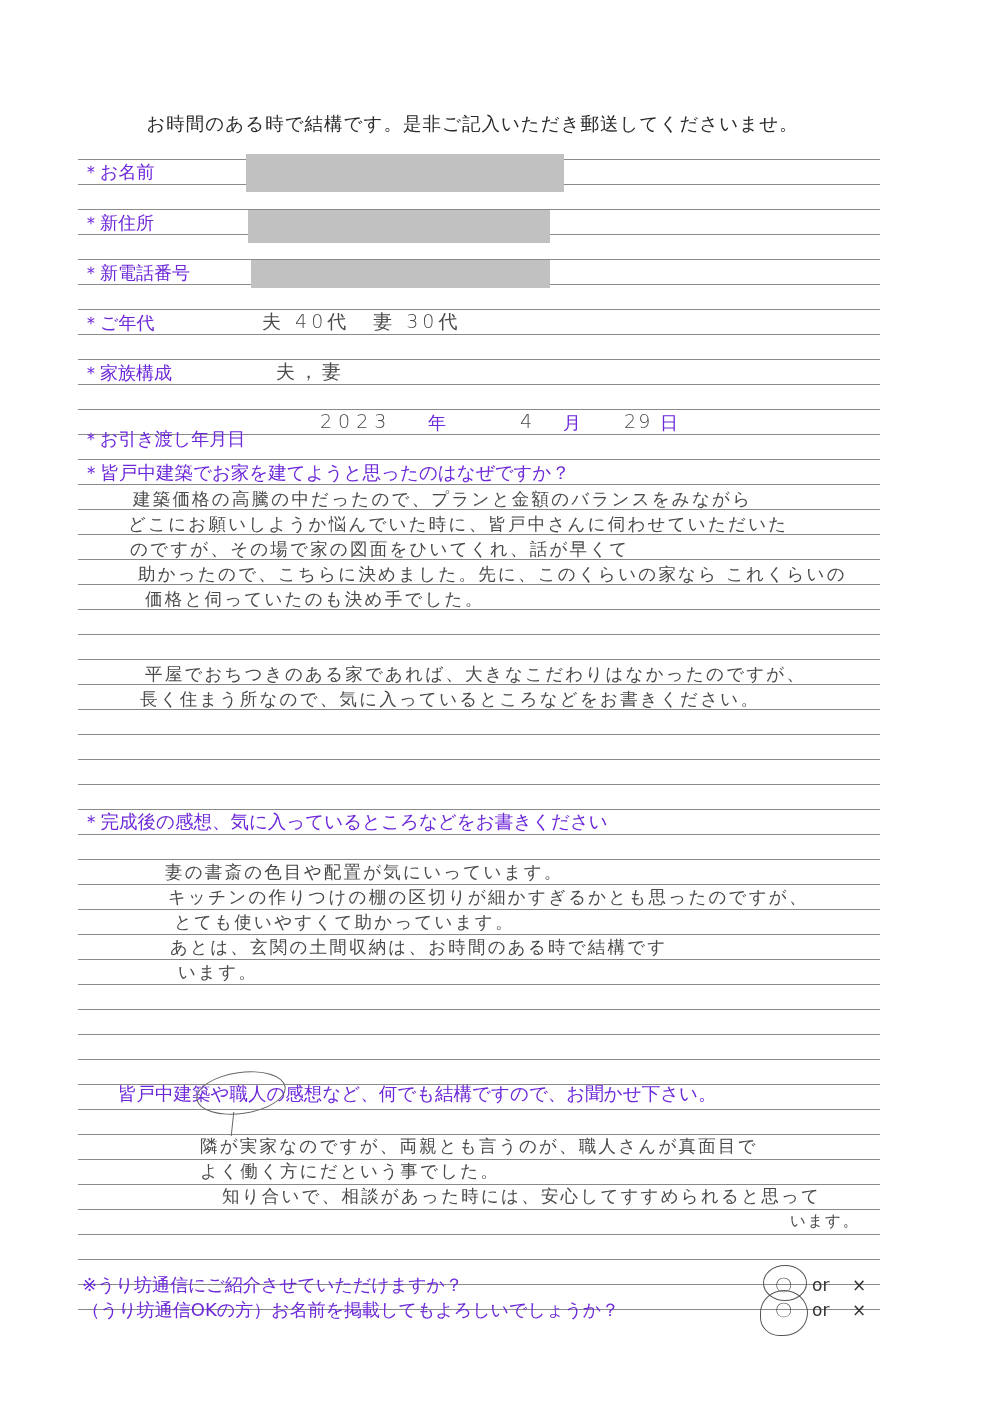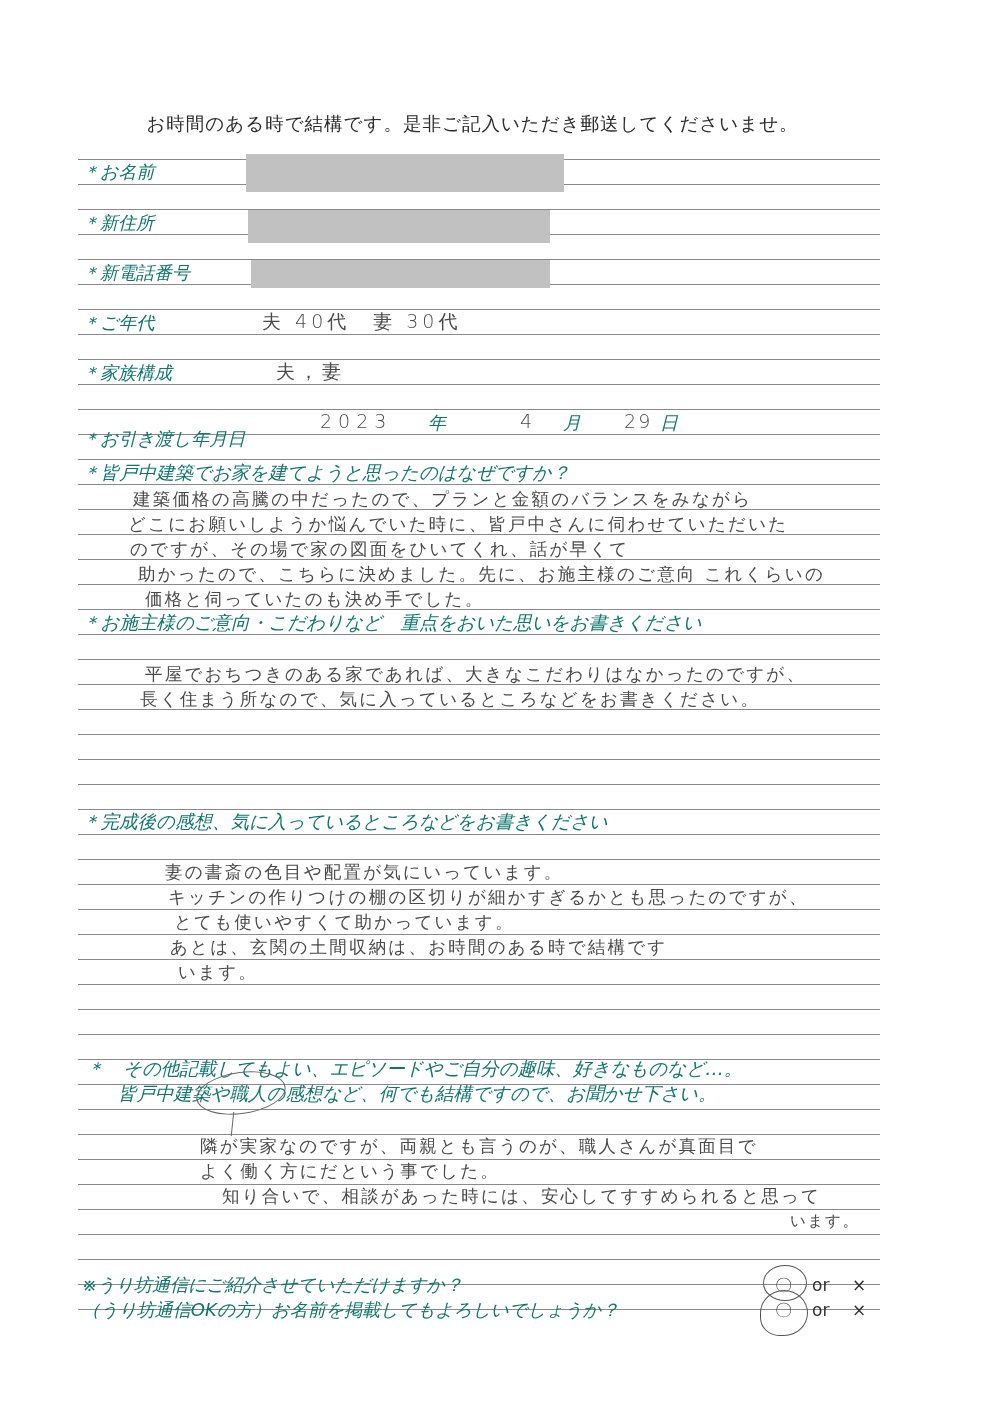--- a/index.html
+++ b/index.html
@@ -16,22 +16,22 @@
   .title .mark { letter-spacing: 0; margin: 0 24px; }
   .intro {
     position: absolute; top: 111px; left: 0; width: 945px; text-align: center;
     font-size: 18.5px; letter-spacing: 1px; color: #2b2b2b;
   }
   .rule {
     position: absolute; left: 78px; width: 802px; height: 0;
     border-top: 1.4px solid #8a8a8a;
   }
   .label {
-    position: absolute; left: 82px; font-size: 18px; color: #0f766e;
-    white-space: nowrap; line-height: 22px; font-style: italic;
+    position: absolute; left: 82px; font-size: 18px; color: #6d28d9;
+    white-space: nowrap; line-height: 22px;
   }
   .redact {
     position: absolute; background: #c1c1c1;
   }
   .hand {
     position: absolute; font-family: "DejaVu Sans", sans-serif;
     font-size: 17.5px; color: #4a4a4a; white-space: nowrap; line-height: 22px;
     letter-spacing: 2.2px; font-weight: 300; transform-origin: left center;
   }
   .hand.sm { font-size: 15.5px; letter-spacing: 1.6px; }
@@ -128,40 +128,38 @@
     <span class="label" style="left:563px;top:412px">月</span>
     <span class="hand" style="left:624px;top:410px;font-size:19px">29</span>
     <span class="label" style="left:660px;top:412px">日</span>
   </div>
 
   <div class="label" style="top:462px;font-size:18.5px">＊皆戸中建築でお家を建てようと思ったのはなぜですか？</div>
   <div>
     <div class="hand" style="left:133px;top:488px">建築価格の高騰の中だったので、プランと金額のバランスをみながら</div>
     <div class="hand" style="left:128px;top:513px">どこにお願いしようか悩んでいた時に、皆戸中さんに伺わせていただいた</div>
     <div class="hand" style="left:130px;top:538px">のですが、その場で家の図面をひいてくれ、話が早くて</div>
-    <div class="hand" style="left:138px;top:563px">助かったので、こちらに決めました。先に、お施主様のご意向 これくらいの</div>
+    <div class="hand" style="left:138px;top:563px">助かったので、こちらに決めました。先に、このくらいの家なら これくらいの</div>
     <div class="hand" style="left:145px;top:588px">価格と伺っていたのも決め手でした。</div>
   </div>
 
-  <div class="label" style="top:612px;font-size:18.5px">＊お施主様のご意向・こだわりなど　重点をおいた思いをお書きください</div>
   <div>
     <div class="hand" style="left:145px;top:663px">平屋でおちつきのある家であれば、大きなこだわりはなかったのですが、</div>
     <div class="hand" style="left:140px;top:688px">長く住まう所なので、気に入っているところなどをお書きください。</div>
   </div>
 
   <div class="label" style="top:811px;font-size:18.5px">＊完成後の感想、気に入っているところなどをお書きください</div>
   <div>
     <div class="hand" style="left:165px;top:861px">妻の書斎の色目や配置が気にいっています。</div>
     <div class="hand" style="left:168px;top:886px">キッチンの作りつけの棚の区切りが細かすぎるかとも思ったのですが、</div>
     <div class="hand" style="left:174px;top:911px">とても使いやすくて助かっています。</div>
     <div class="hand" style="left:170px;top:936px">あとは、玄関の土間収納は、お時間のある時で結構です</div>
     <div class="hand" style="left:178px;top:961px">います。</div>
   </div>
 
-  <div class="label" style="top:1058px;left:86px;font-size:18.5px">＊　その他記載してもよい、エピソードやご自分の趣味、好きなものなど…。</div>
   <div class="label" style="top:1083px;left:118px;font-size:18.5px">皆戸中建築や職人の感想など、何でも結構ですので、お聞かせ下さい。</div>
   <div class="oval-annot" style="left:196px;top:1072px;width:88px;height:40px;transform:rotate(-8deg)"></div>
   <div class="tick" style="left:232px;top:1112px;height:24px;transform:rotate(6deg)"></div>
   <div>
     <div class="hand" style="left:200px;top:1135px">隣が実家なのですが、両親とも言うのが、職人さんが真面目で</div>
     <div class="hand" style="left:200px;top:1160px">よく働く方にだという事でした。</div>
     <div class="hand" style="left:222px;top:1185px">知り合いで、相談があった時には、安心してすすめられると思って</div>
     <div class="hand sm" style="left:790px;top:1210px">います。</div>
   </div>
 

